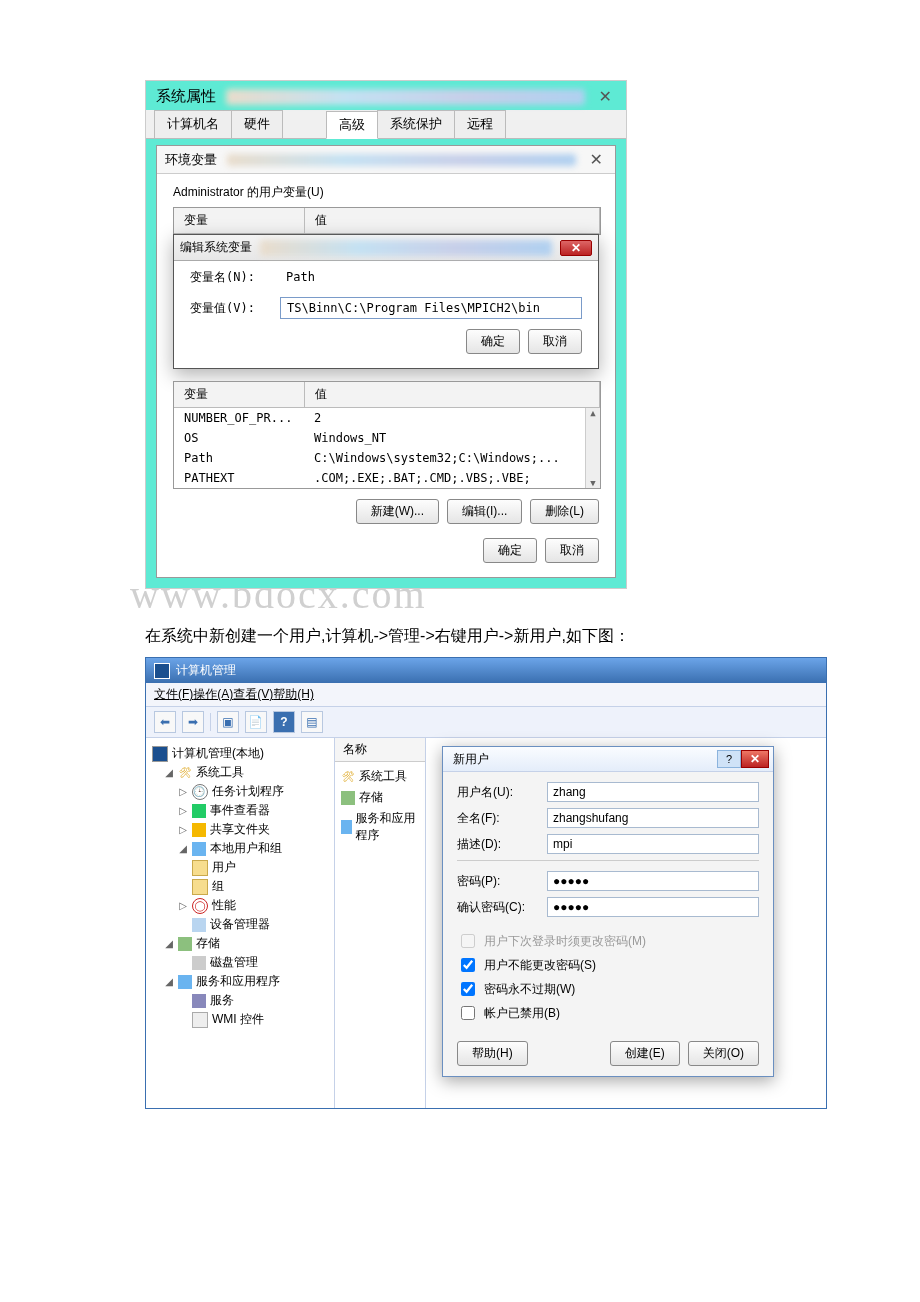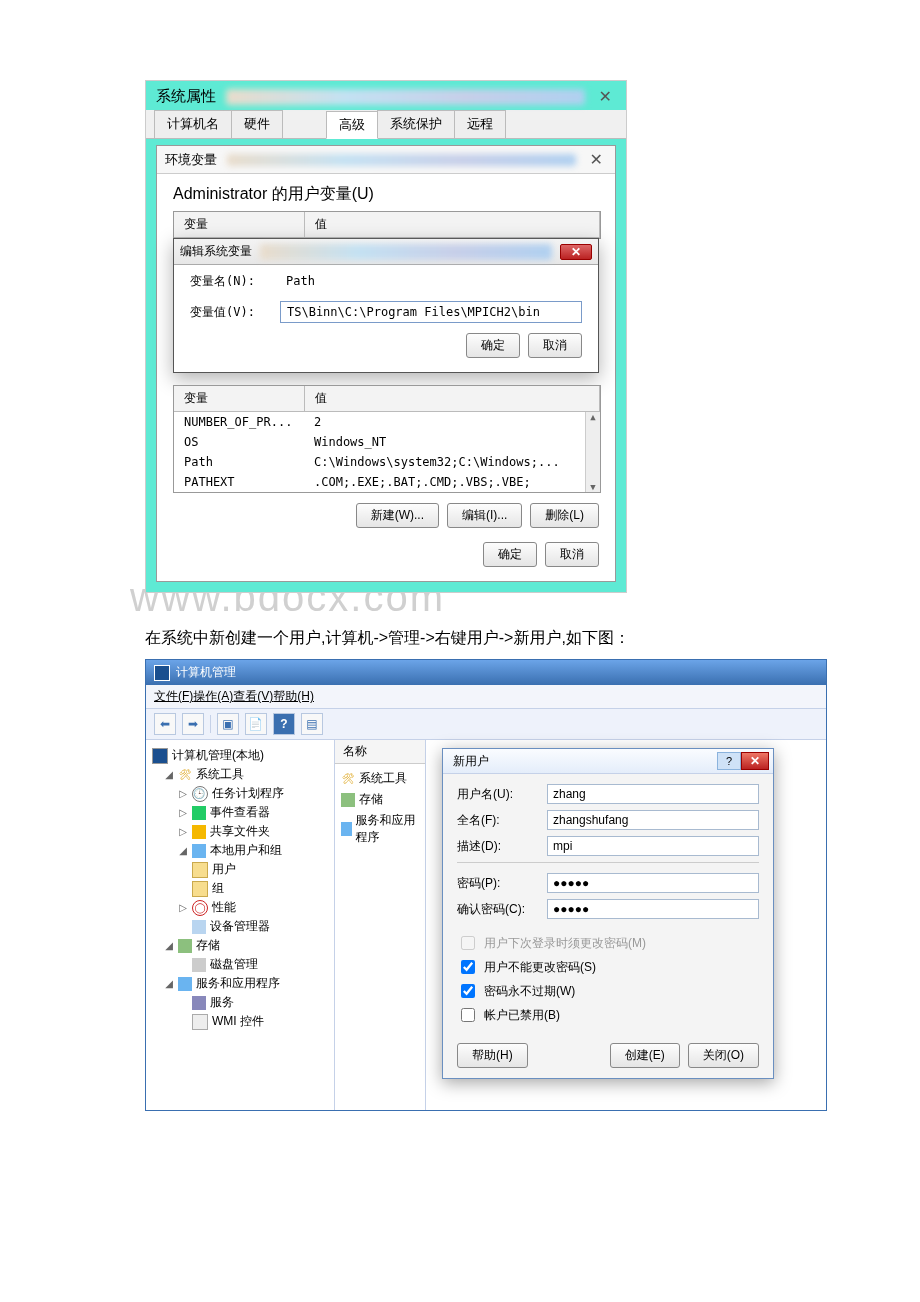--- a/index.html
+++ b/index.html
@@ -79,21 +79,21 @@
   align-items: center;
   padding: 4px 8px;
   font-size: 13px;
   border-bottom: 1px solid #ccc;
   background: #f7f7f7;
 }
 .env-titlebar .titlebar-blur { height: 12px; }
 .env-body { padding: 10px 16px; }
 
 .section-label {
-  font-size: 16px;
+  font-size: 12px;
   margin-bottom: 6px;
 }
 .var-table {
   border: 1px solid #999;
   width: 100%;
   font-family: "SimSun", monospace;
   font-size: 12px;
 }
 .var-table .hdr {
   display: flex;
@@ -187,21 +187,21 @@
 
 .sys-var-sec {
   margin-top: 12px;
 }
 
 .watermark {
   margin: -18px 0 2px 130px;
   font-size: 40px;
   letter-spacing: 2px;
   color: #d0d0d0;
-  font-family: Liberation Sans, sans-serif;
+  font-family: Liberation Serif, serif;
 }
 
 .caption {
   margin: 8px 0 10px 145px;
   font-size: 16px;
 }
 
 
 .compmgmt-shot {
   margin: 0 0 0 145px;

